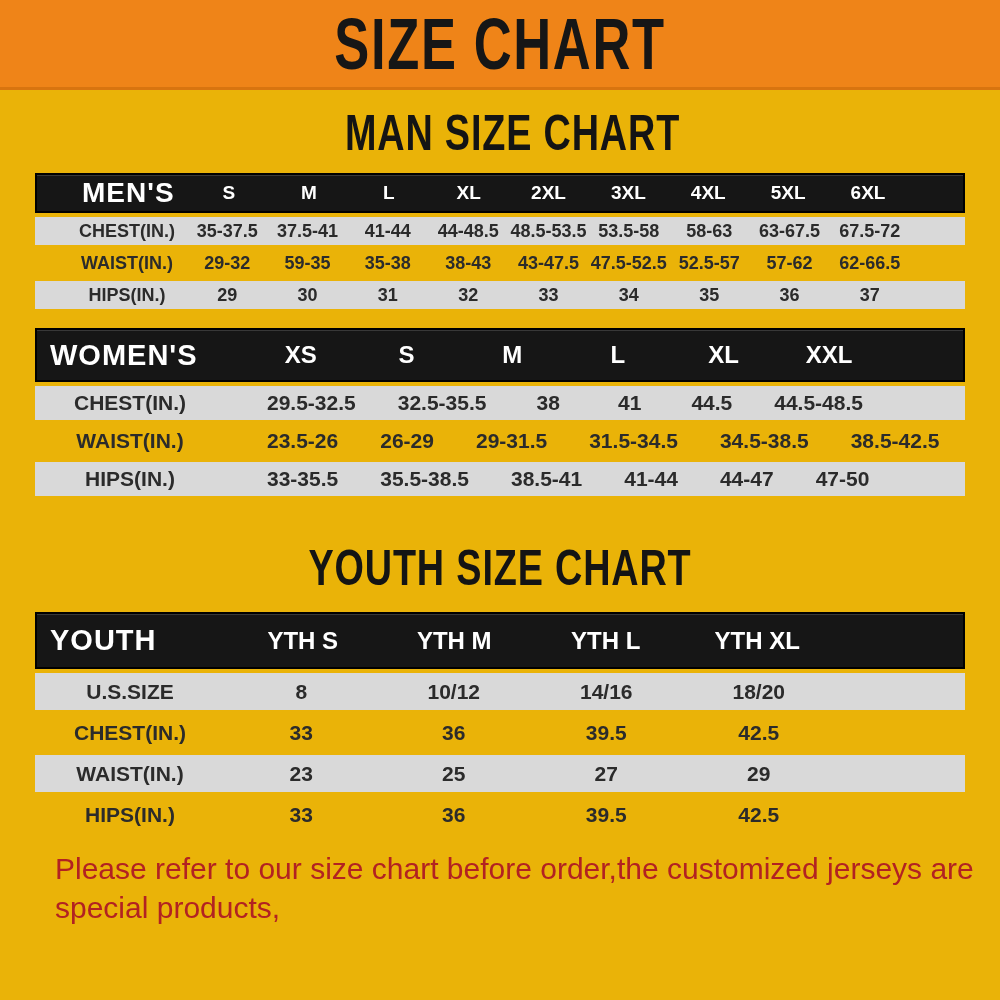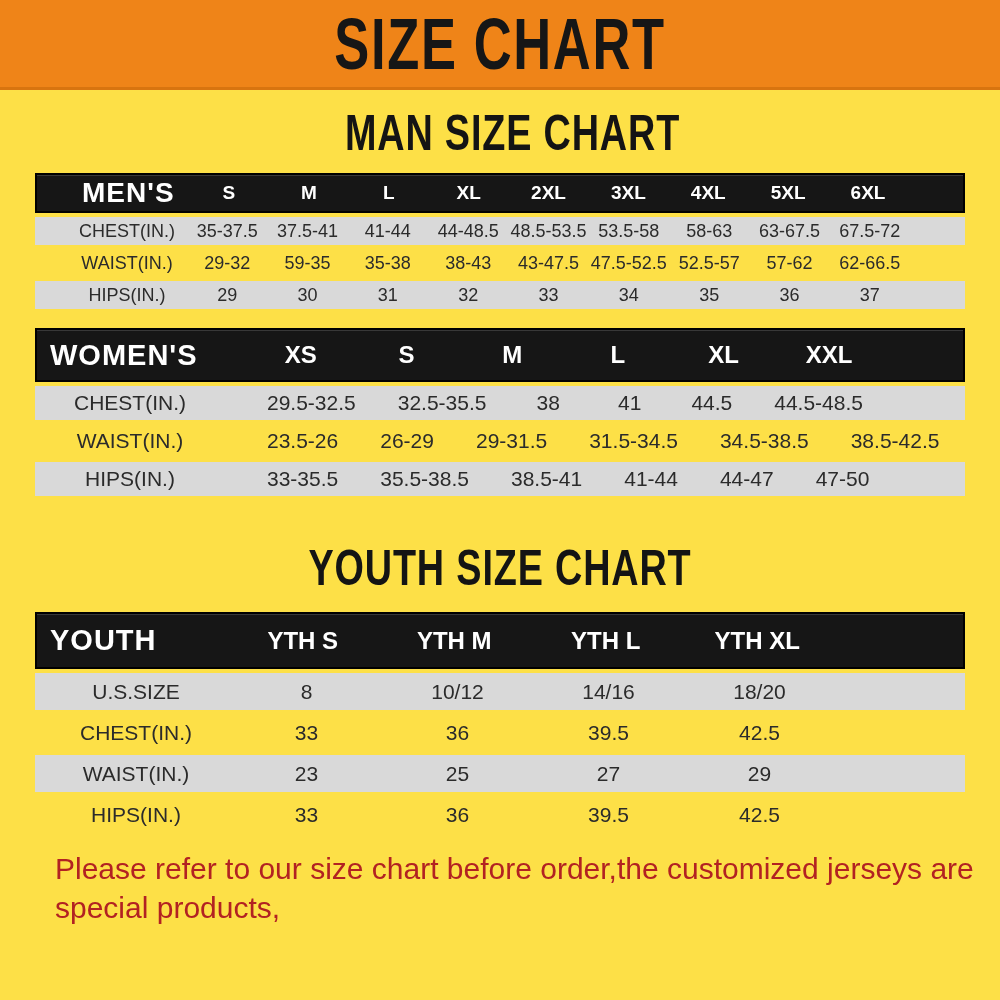--- a/index.html
+++ b/index.html
@@ -1,18 +1,18 @@
 <!DOCTYPE html>
 <html><head>
 <meta charset="utf-8">
 <style>
   * { margin:0; padding:0; box-sizing:border-box; }
   html,body { background:#fff; }
   body { width:1000px; height:1000px; overflow:hidden; font-family:"Liberation Sans", sans-serif; }
-  .page { width:1000px; height:1000px; background:#fde047; position:relative; }
+  .page { width:1000px; height:1000px; background:#eab308; position:relative; }
 
   
   .banner { height:90px; background:#EF8418; display:flex; align-items:center; justify-content:center;
             border-bottom:3px solid #d8740f; }
   .banner .cond { display:inline-block; transform:scale(0.82,1.12); transform-origin:center; }
   .banner-title { font-size:64px; font-weight:bold; color:#161616; letter-spacing:2px; }
 
   
   .section-title { text-align:center; font-weight:bold; color:#141414; }
   .section-title .cond { display:inline-block; transform:scale(0.84,1.1); transform-origin:center; letter-spacing:1px; }
@@ -21,33 +21,33 @@
   .title-youth { font-size:45px; margin-top:46px; }
 
   
   .size-table { width:930px; margin-left:35px; }
   .t-man   { margin-top:14px; }
   .t-women { margin-top:19px; }
   .t-youth { margin-top:18px; }
 
   .thead { display:grid; align-items:center; background:#161616; color:#fff;
            border:2px solid #000; box-shadow:inset 0 1px 0 rgba(255,255,255,0.15); }
-  .trow  { display:grid; align-items:center; margin-top:4px; }
+  .trow  { display:grid; align-items:center; margin-top:4px;font-weight:bold; }
   .trow.gray { background:#D9D9D9; }
 
   .t-man   .thead, .t-man   .trow { grid-template-columns:120px repeat(9,1fr) 55px;padding-left:32px; }
   .t-women .thead, .t-women .trow { grid-template-columns:190px repeat(6,1fr) 60px;gap:42px; }
   .t-youth .thead, .t-youth .trow { grid-template-columns:190px repeat(4,1fr) 130px; }
 
   .t-man   .thead { height:40px; }
   .t-women .thead { height:54px; }
   .t-youth .thead { height:57px; }
   .t-man   .trow { height:28px; }
   .t-women .trow { height:34px; }
-  .t-youth .trow { height:37px;padding-left:6px; }
+  .t-youth .trow { height:37px; }
 
   .corner { font-weight:bold; padding-left:13px; letter-spacing:1px; white-space:nowrap; }
   .t-man   .corner { font-size:28px; }
   .t-women .corner { font-size:29px; }
   .t-youth .corner { font-size:29px; }
 
   .size-col { text-align:center; font-weight:bold; white-space:nowrap; }
   .t-man   .size-col { font-size:19px; }
   .t-women .size-col { font-size:24px; }
   .t-youth .size-col { font-size:24px; }

